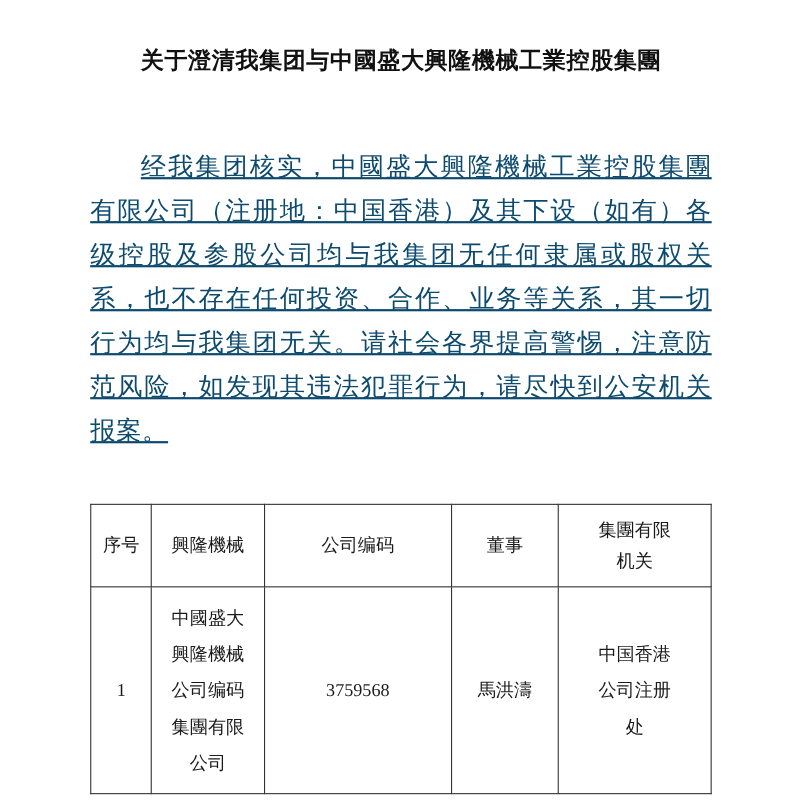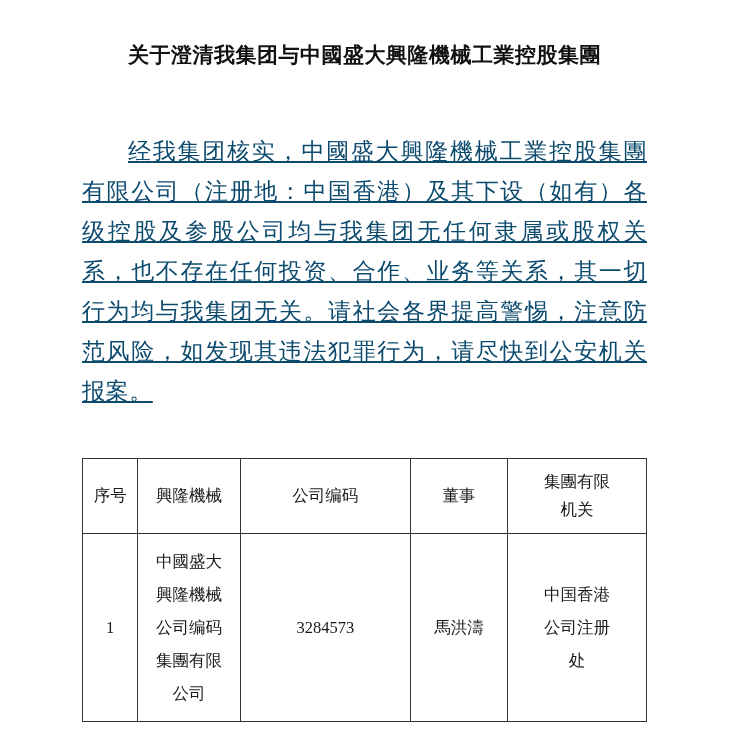--- a/index.html
+++ b/index.html
@@ -112,21 +112,21 @@
     <tbody>
       <tr>
         <td class="col-no">1</td>
         <td class="col-name">
           <span class="cell-wrap">中國盛大
 興隆機械
 公司编码
 集團有限
 公司</span>
         </td>
-        <td class="col-code">3284573</td>
+        <td class="col-code">3759568</td>
         <td class="col-dir">馬洪濤</td>
         <td class="col-reg">
           <span class="cell-wrap">中国香港
 公司注册
 处</span>
         </td>
       </tr>
     </tbody>
   </table>
 

